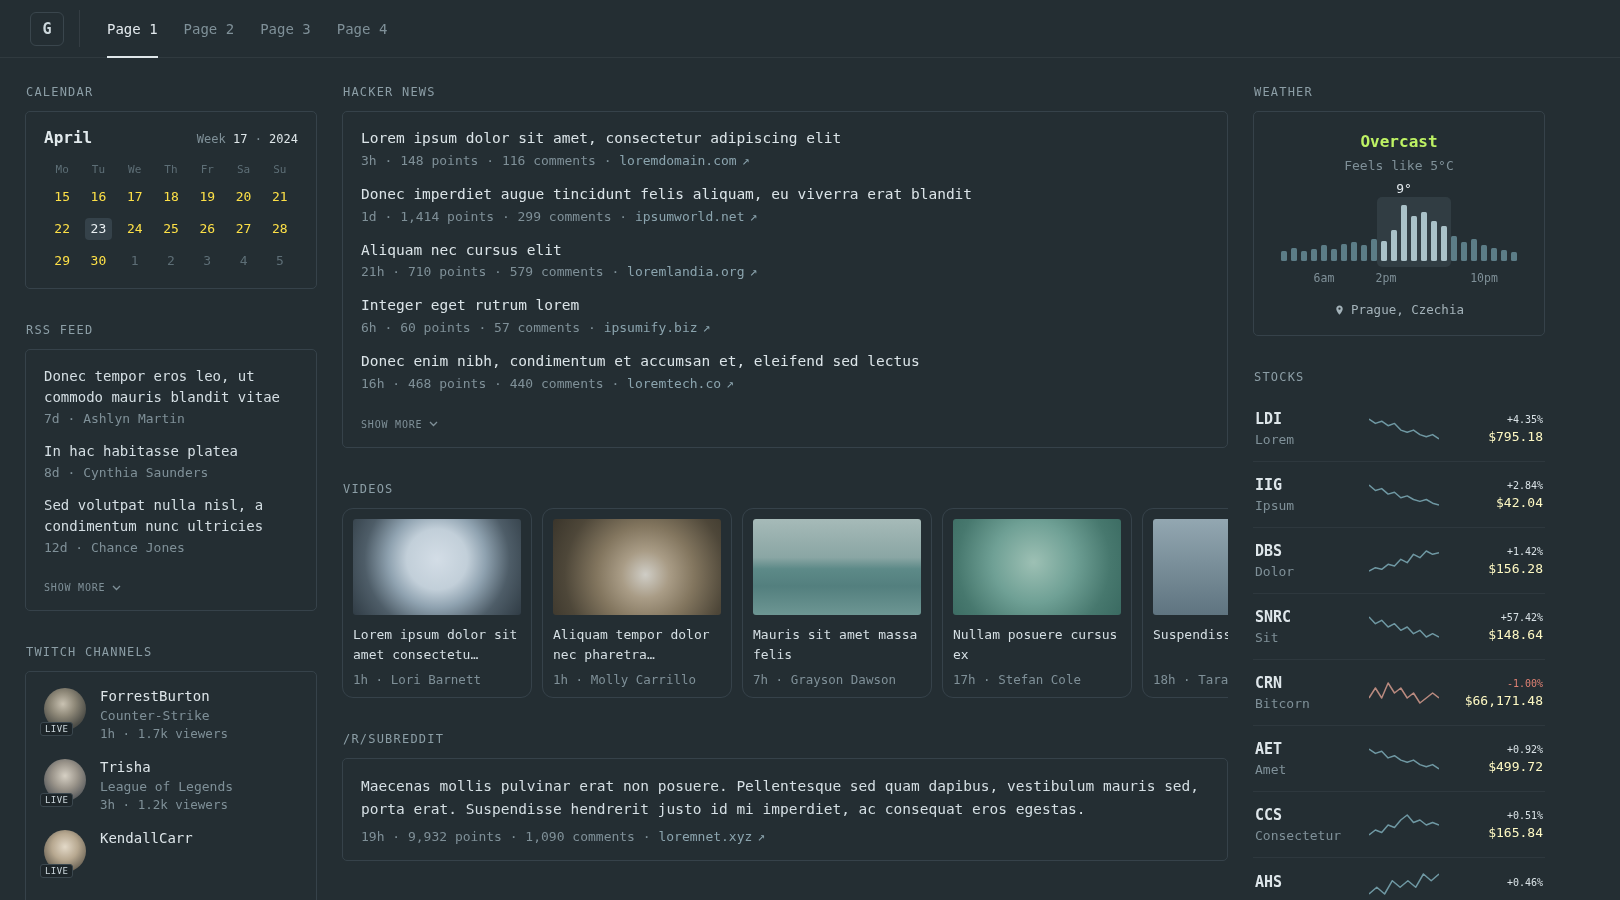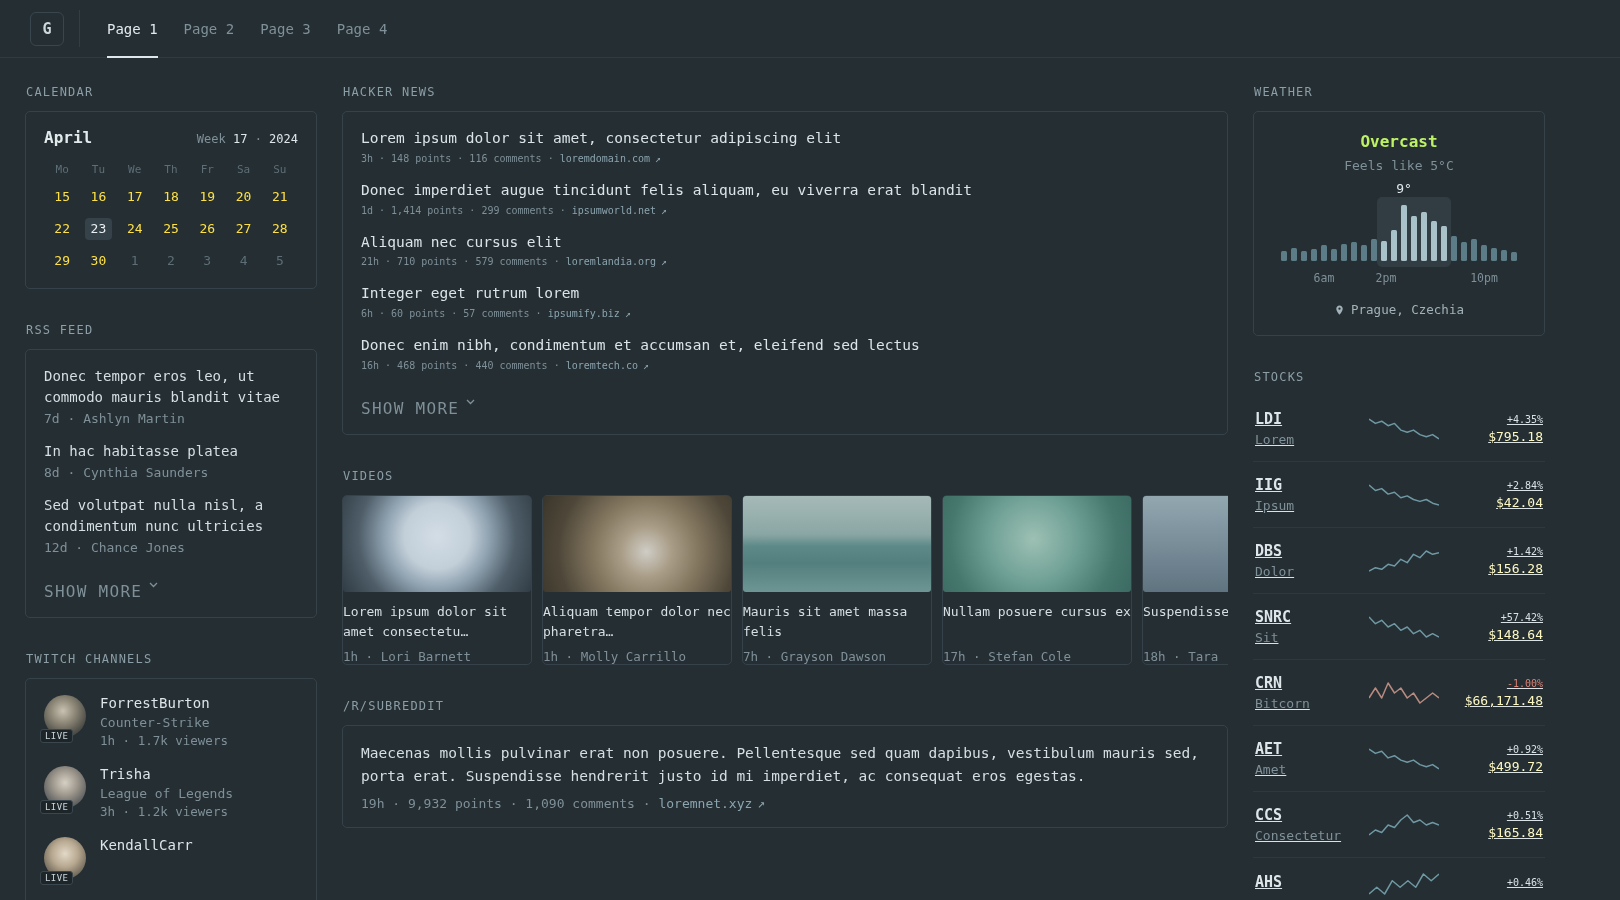--- a/index.html
+++ b/index.html
@@ -45,32 +45,32 @@
   .dow { font-size:11px; color:#5d6e76; }
   .day { font-size:13px; color:#fde047; height:22px; line-height:22px; }
   .day.dim { color:#5d6e76; }
   .day.active { background:#35424a; border-radius:4px; color:#e9eff2;
                 width:27px; margin:0 auto; }
 
   
   .feed-item { margin-bottom:15px; }
   .feed-title { font-size:14px; line-height:1.5; color:#d5dfe4; }
   .feed-meta { font-size:13px; color:#7f9098; margin-top:3px; }
-  .show-more { display:inline-flex; gap:7px; font-size:16px;
+  .show-more { display:inline-flex; align-items:center; gap:7px; font-size:10px;
                letter-spacing:.08em; color:#7f9098; margin-top:12px; cursor:pointer; }
 
   .hn-item { margin-bottom:16px; }
   .hn-title { font-size:14.5px; line-height:1.5; color:#dbe4e8; display:block; }
-  .hn-meta { font-size:10px; color:#7f9098; margin-top:3px; }
+  .hn-meta { font-size:13px; color:#7f9098; margin-top:3px; }
   .link { color:#8ba4ae; }
   .arr { color:#8ba4ae; margin-left:5px; }
 
   
   .video-row { display:flex; gap:10px; overflow:hidden; }
-  .video-card { width:190px; flex:none; border:1px solid #36424a; border-radius:5px; }
+  .video-card { width:190px; flex:none; border:1px solid #36424a; border-radius:11px; padding:10px; }
   .thumb { height:96px; border-radius:3px; background:#44525c; }
   .video-title { font-size:13px; line-height:1.55; color:#d5dfe4; margin-top:10px;
                  min-height:41px; overflow:hidden; display:block; }
   .video-meta { font-size:12.5px; color:#7f9098; margin-top:6px; }
 
   
   .tw-item { display:flex; gap:14px; margin-bottom:18px; align-items:flex-start; }
   .avatar-wrap { position:relative; flex:none; }
   .avatar { width:42px; height:42px; border-radius:50%; background:#556; display:block; }
   .live { position:absolute; left:-4px; bottom:-6px; font-size:9px; letter-spacing:.05em;
@@ -95,21 +95,21 @@
   .w-peak { position:absolute; top:-24px; transform:translateX(-50%); font-size:13px; color:#e3eaee; }
   .w-ticks { position:relative; width:236px; height:15px; margin:10px auto 0;
              font-size:11.5px; color:#7f9098; }
   .w-ticks span { position:absolute; transform:translateX(-50%); top:0; }
   .w-loc { display:flex; justify-content:center; align-items:center; gap:6px;
            margin-top:16px; font-size:12.5px; color:#a3b2b9; }
 
   
   .stocks-list { margin-top:2px; }
   .stock { display:flex; align-items:center; padding:14px 2px;
-           border-bottom:1px solid rgba(217,226,230,.06);text-decoration:underline; }
+           border-bottom:1px solid rgba(217,226,230,.06); }
   .stock:last-child { border-bottom:none; }
   .stock-info { flex:1; min-width:0; }
   .stock-ticker { font-size:15px; font-weight:bold; color:#dee6ea; }
   .stock-name { font-size:13px; color:#7f9098; margin-top:4px; }
   .stock-spark { width:70px; flex:none; margin-right:12px; height:24px; }
   .stock-right { width:92px; flex:none; text-align:right; }
   .stock-change { font-size:10px; color:#d9e2e6; }
   .stock-change.neg { color:#df8173; }
   .stock-price { font-size:13px; color:#fef9c3; margin-top:4px; }
 </style>

